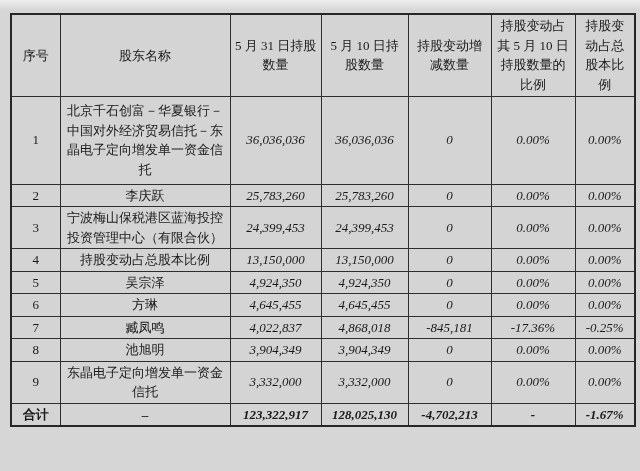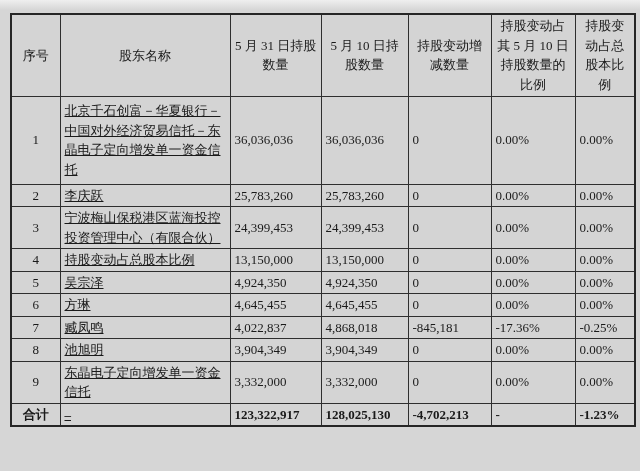--- a/index.html
+++ b/index.html
@@ -38,22 +38,22 @@
     text-align:center;
     padding:2px 3px;
     margin-top:28px;
   }
   tbody tr{height:22px;}
   tbody tr:nth-child(1){height:88px;}
   tbody tr:nth-child(3){height:41px;}
   tbody tr:nth-child(9){height:42px;}
   tbody tr.total-row{height:22px;}
   td.al-c{text-align:center;}
-  td.al-l{text-align:left;padding-left:8px;text-decoration:underline;}
-  td.al-r{text-align:left;padding-right:6px;}
+  td.al-l{text-align:center;padding-left:8px;}
+  td.al-r{text-align:center;padding-right:6px;font-style:italic;}
   tr.total-row td{font-weight:bold;}
 </style>
 </head>
 <body>
 
 <div class="page">
   <table class="holdings">
     <colgroup>
       <col style="width:49px">
       <col style="width:170px">
@@ -156,17 +156,17 @@
           <td class="al-r">0.00%</td>
           <td class="al-r">0.00%</td>
         </tr>
         <tr class="total-row">
           <td class="al-c">合计</td>
           <td class="al-l">–</td>
           <td class="al-r">123,322,917</td>
           <td class="al-r">128,025,130</td>
           <td class="al-r">-4,702,213</td>
           <td class="al-r">-</td>
-          <td class="al-r">-1.23%</td>
+          <td class="al-r">-1.67%</td>
         </tr>
       </tbody>
   </table>
 </div>
 
 </body></html>

